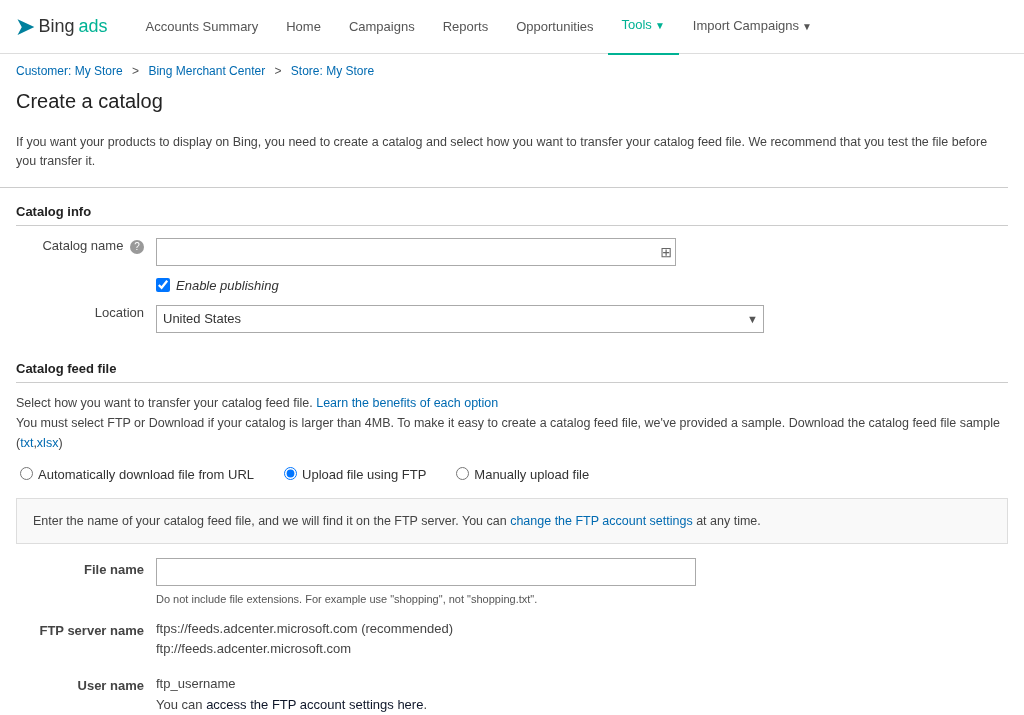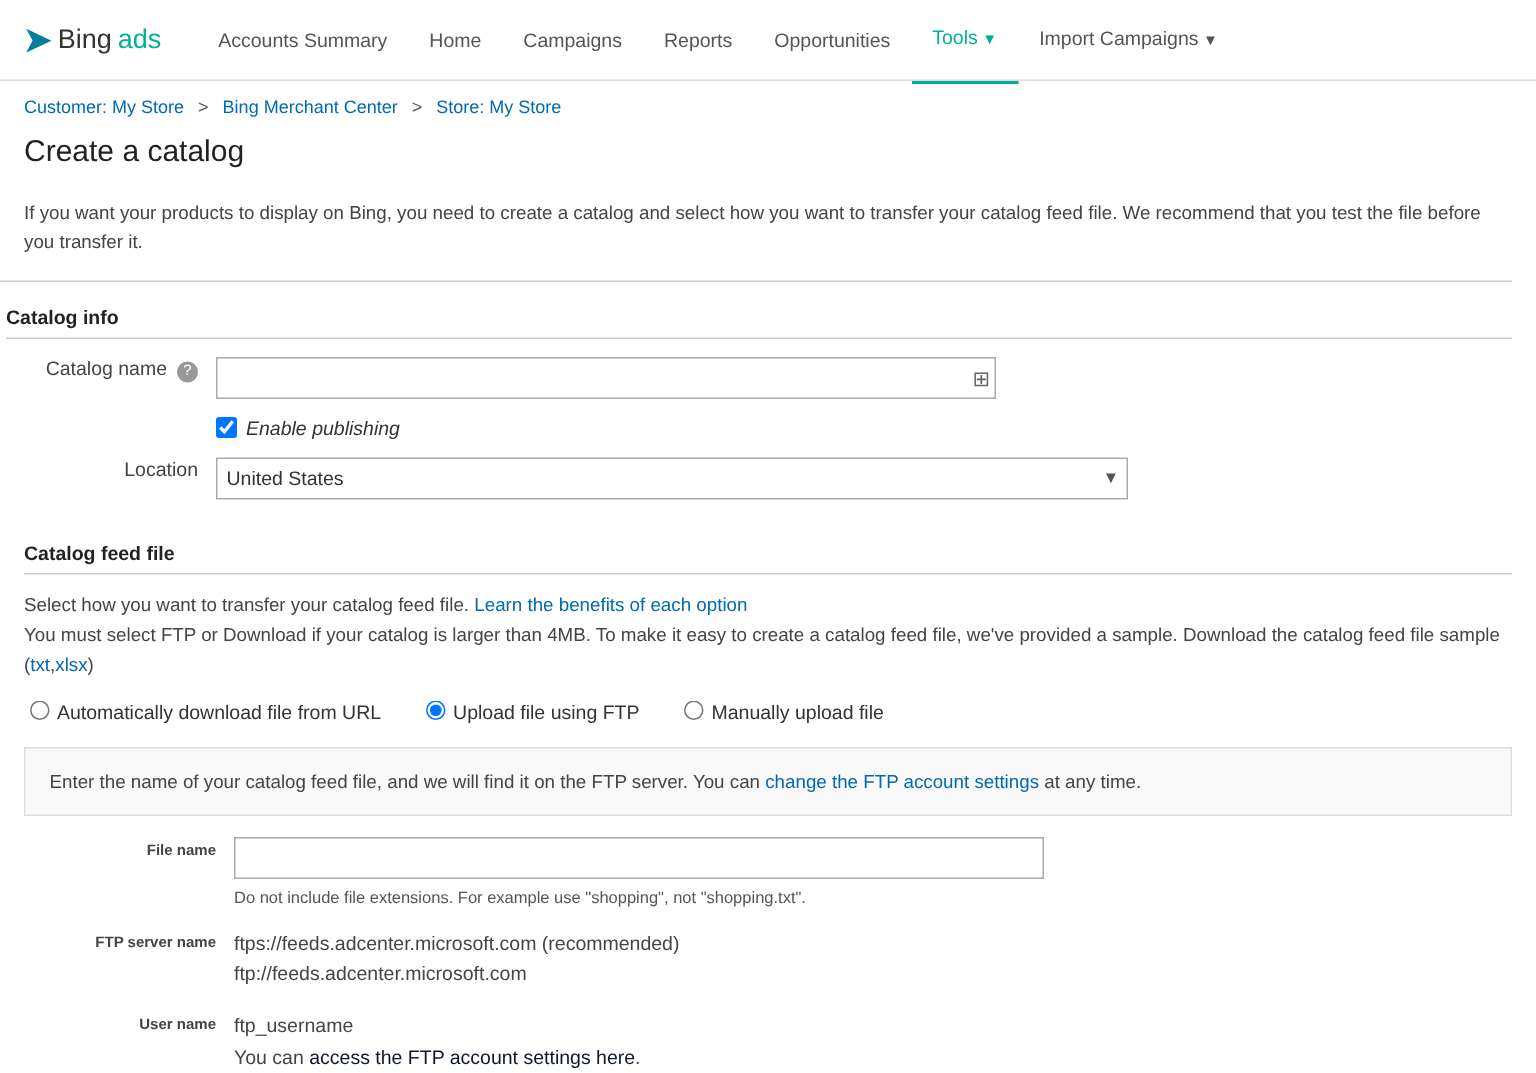--- a/index.html
+++ b/index.html
@@ -81,21 +81,21 @@
       padding: 6px 16px 16px 16px;
       font-size: 12.5px;
       color: #444;
       border-bottom: 1px solid #ccc;
       margin: 0 16px 0 0;
       line-height: 1.5;
     }
 
     
     .section {
-      padding: 16px 16px 0 4px;
+      padding: 16px 16px 0 16px;
     }
     .section-title {
       font-size: 13px;
       font-weight: 700;
       color: #222;
       margin-bottom: 12px;
       padding-bottom: 6px;
       border-bottom: 1px solid #ccc;
     }
 
@@ -259,21 +259,21 @@
     .detail-row {
       display: flex;
       align-items: flex-start;
       margin-bottom: 14px;
     }
     .detail-label {
       width: 140px;
       text-align: right;
       padding-right: 12px;
       color: #444;
-      font-size: 10px;
+      font-size: 13px;
       padding-top: 4px;
       flex-shrink: 0;
       font-weight: 600;
     }
     .detail-value {
       flex: 1;
     }
     .detail-value input[type="text"] {
       width: 540px;
       height: 28px;

